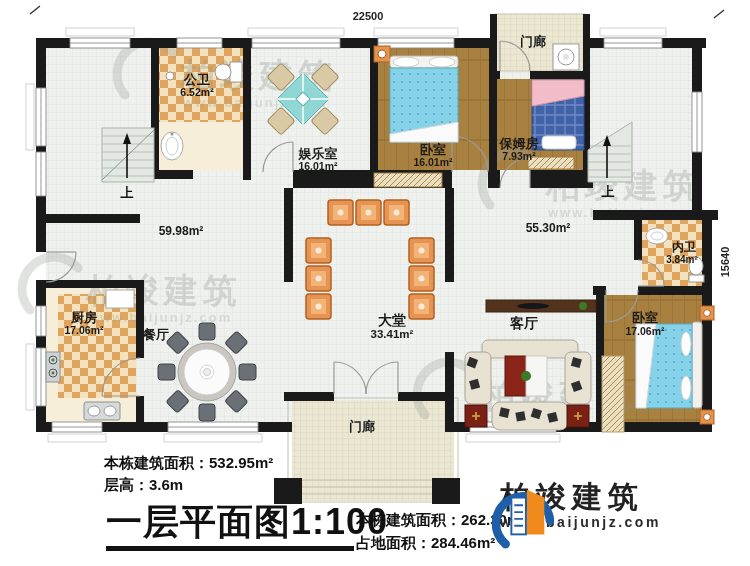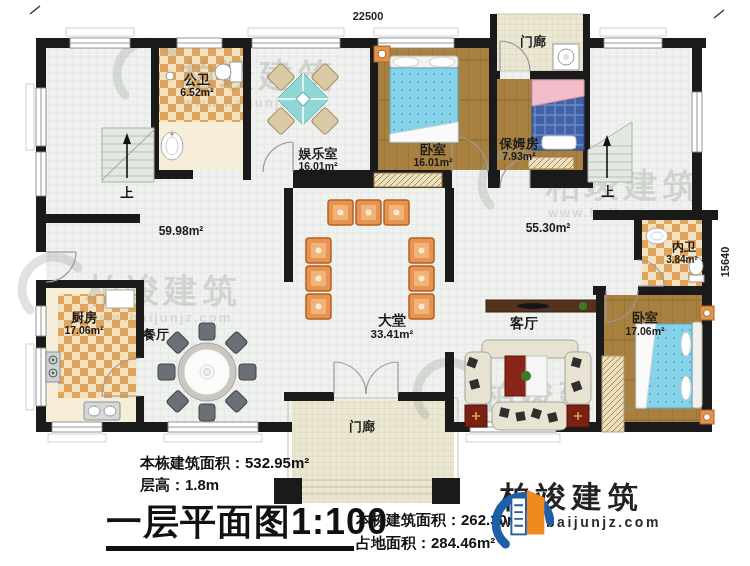--- a/index.html
+++ b/index.html
@@ -8,21 +8,21 @@
   .stage svg { position:absolute; left:0; top:0; }
   svg text { font-family:"Liberation Sans","DejaVu Sans",sans-serif; }
   .room-name { font-size:13px; font-weight:bold; fill:#1b1b1b; text-anchor:middle; }
   .room-area { font-size:10.5px; font-weight:bold; fill:#1b1b1b; text-anchor:middle; }
   .big-name  { font-size:14px; }
   .dim-text  { font-size:11px; font-weight:bold; fill:#222; text-anchor:middle; }
   .up-text   { font-size:13px; font-weight:bold; fill:#111; text-anchor:middle; }
   .wm { opacity:0.30; }
   .wm .wm-big { font-size:34px; font-weight:bold; fill:#8d958d; letter-spacing:5px; }
   .wm .wm-url { font-size:13px; font-weight:bold; fill:#9aa29a; letter-spacing:2px; }
-  .notes-left { position:absolute; left:104px; top:452px; font-size:15px; font-weight:bold; color:#111; line-height:22px; white-space:nowrap;margin-left:36px; }
+  .notes-left { position:absolute; left:104px; top:452px; font-size:15px; font-weight:bold; color:#111; line-height:22px; white-space:nowrap; }
   .title-block { position:absolute; left:106px; top:498px; font-size:36px; font-weight:bold; color:#111; white-space:nowrap; letter-spacing:1px; }
   .title-underline { position:absolute; left:106px; top:546px; width:248px; height:5px; background:#111; }
   .notes-right { position:absolute; left:356px; top:508px; font-size:15px; font-weight:bold; color:#111; line-height:23px; white-space:nowrap; }
   .logo-block { position:absolute; left:492px; top:480px; display:flex; align-items:center; }
   .logo-text { margin-left:8px; }
   .logo-company { font-size:30px; font-weight:bold; color:#222; letter-spacing:6px; line-height:34px; }
   .logo-url { font-size:14px; font-weight:bold; color:#2b2b2b; letter-spacing:2.5px; }
 </style>
 </head>
 <body>
@@ -497,21 +497,21 @@
 
   <g>
     <text class="dim-text" x="368" y="20">22500</text>
     <text class="dim-text" transform="rotate(-90 729 262)" x="729" y="262">15640</text>
     <path d="M30 14L40 6 M714 18L724 10" stroke="#333" stroke-width="1.4"></path>
   </g>
 </svg>
 
 <div class="notes-left">
   <div><span>本栋建筑面积：</span><span>532.95m²</span></div>
-  <div><span>层高：</span><span>1.8m</span></div>
+  <div><span>层高：</span><span>3.6m</span></div>
 </div>
 
 <div class="title-block">
   <span>一层平面图</span><span>1:100</span>
 </div>
 <div class="title-underline"></div>
 
 <div class="notes-right">
   <div><span>本栋建筑面积：</span><span>262.30m²</span></div>
   <div><span>占地面积：</span><span>284.46m²</span></div>

